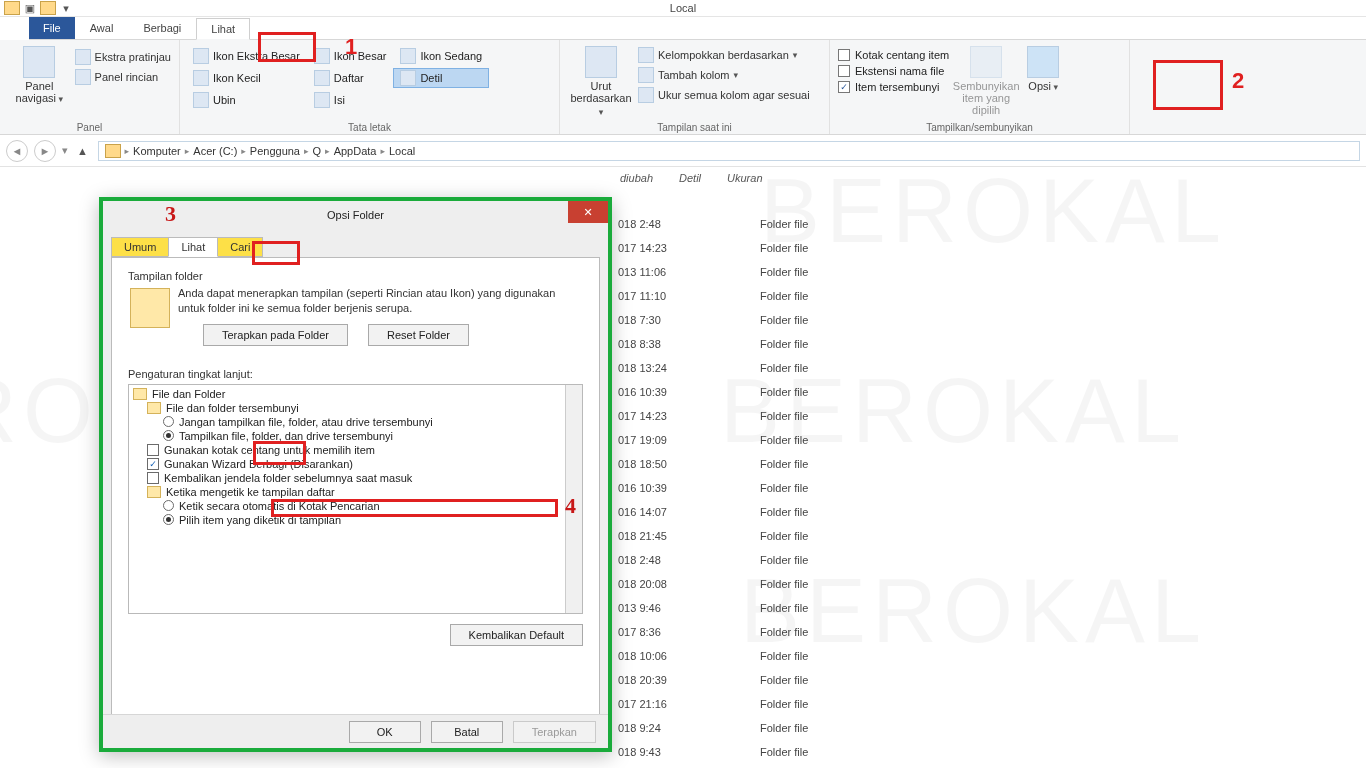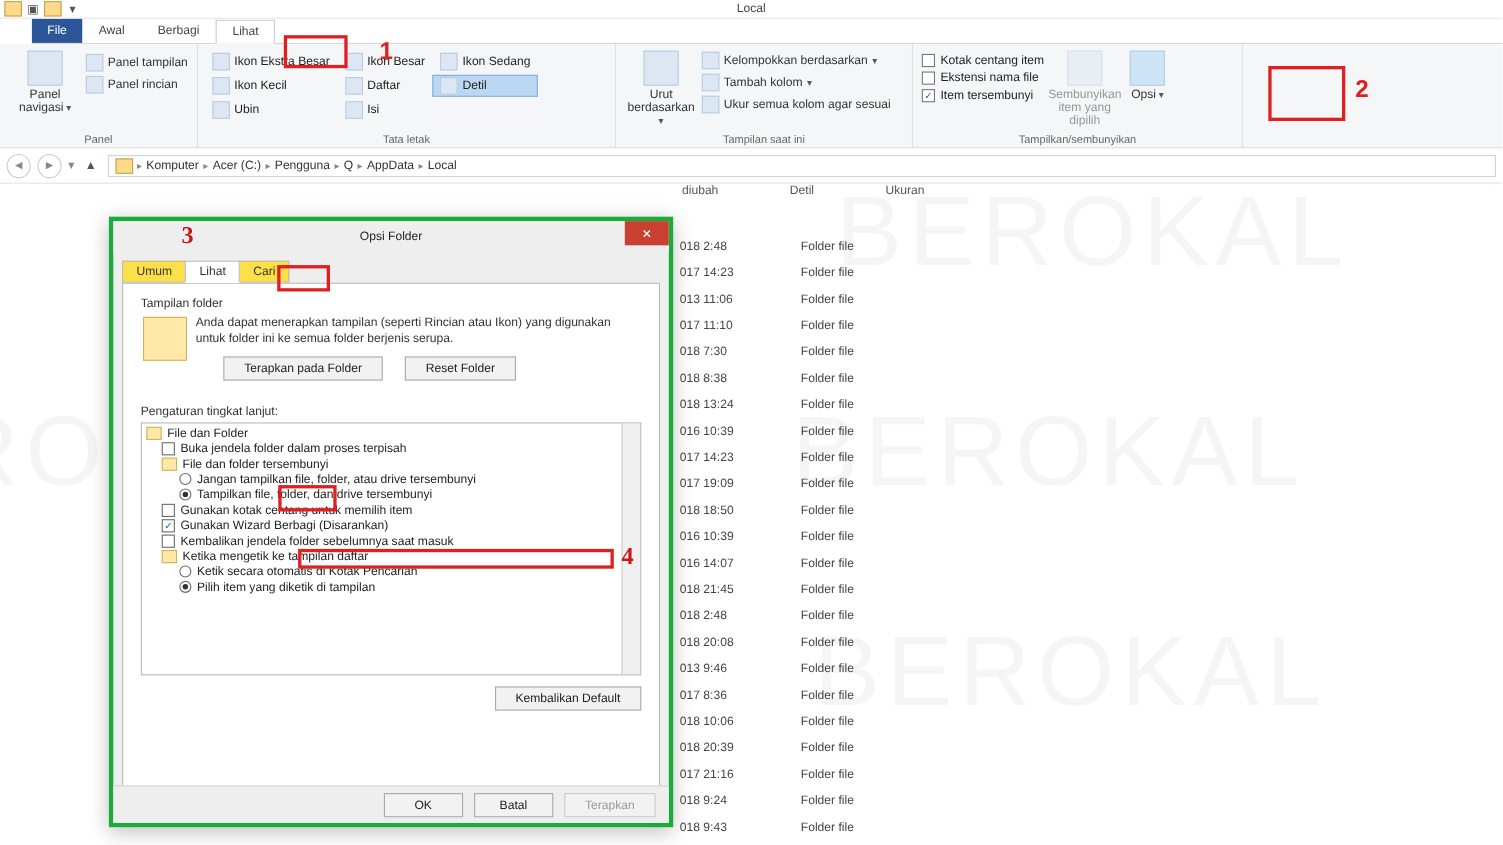--- a/index.html
+++ b/index.html
@@ -36,25 +36,25 @@
   
   .navbar { display: flex; align-items: center; height: 32px; padding: 0 6px; gap: 6px; background: #fff; border-bottom: 1px solid #e3e3e3; }
   .navbtn { width: 22px; height: 22px; border: 1px solid #ccc; border-radius: 50%; display: flex; align-items: center; justify-content: center; color: #888; }
   .upbtn { width: 18px; height: 18px; display: flex; align-items: center; justify-content: center; color: #555; }
   .address { display: flex; align-items: center; gap: 4px; border: 1px solid #c5d6e5; padding: 2px 6px; flex: 1; background: #fff; }
   .crumb { color: #333; }
   .crumb-sep { color: #888; font-size: 9px; }
   .foldericon { width: 16px; height: 14px; background: #ffd98a; border: 1px solid #c9a24a; }
 
   
-  .listheader { height: 22px; display: flex; align-items: flex-start; padding-left: 100px; color: #555; gap: 65px; }
+  .listheader { height: 22px; display: flex; align-items: center; padding-left: 100px; color: #555; gap: 26px; font-style: italic; }
 
   
   .filelist { position: absolute; left: 618px; top: 212px; }
-  .filelist .row { display: flex; align-items: center; height: 24px; gap: 40px; color: #444; }
+  .filelist .row { display: flex; align-items: center; height: 24px; gap: 72px; color: #444; }
   .filelist .row .date { width: 70px; text-align: left; }
   .filelist .row .type { width: 100px; text-align: left; }
 
   
   .dialog { position: absolute; left: 99px; top: 197px; width: 513px; height: 555px; background: #eeeeee; border: 4px solid #1aab3b; box-shadow: 0 4px 18px rgba(0,0,0,.25); }
   .dlg-title { height: 28px; display: flex; align-items: center; justify-content: center; position: relative; color: #222; background: #eeeeee; }
   .dlg-close { position: absolute; right: 0; top: 0; width: 40px; height: 22px; background: #c84031; color: #fff; display: flex; align-items: center; justify-content: center; font-size: 13px; }
   .dlg-tabs { display: flex; margin: 8px 8px 0 8px; }
   .dlg-tab { padding: 3px 12px; border: 1px solid #bbb; background: #fde047; color: #333; margin-right: -1px; }
   .dlg-tab.active { background: #fff; border-bottom-color: #fff; position: relative; z-index: 1; }
@@ -115,21 +115,21 @@
 <div class="ribbon">
 
   <div class="group" style="width:180px">
     <div class="bigbtn">
       <span class="glyph"></span>
       <span class="drop">Panel navigasi</span>
     </div>
     <div class="col" style="margin-top:4px">
       <div class="smallrow">
           <span class="glyph"></span>
-          <span>Panel tampilan</span>
+          <span>Ekstra pratinjau</span>
         </div>
       <div class="smallrow">
           <span class="glyph"></span>
           <span>Panel rincian</span>
         </div>
     </div>
     <div class="group-label">Panel</div>
   </div>
 
   <div class="group" style="width:380px">
@@ -372,24 +372,20 @@
       <button class="dlg-btn">Reset Folder</button>
     </div>
 
     <div style="margin-top:22px" class="section-title">Pengaturan tingkat lanjut:</div>
     <div class="dlg-list">
       <div class="tree-row">
           <span class="fglyph"></span>
           <span>File dan Folder</span>
         </div>
       <div class="tree-row pad1">
-          <span class="cb"></span>
-          <span>Buka jendela folder dalam proses terpisah</span>
-        </div>
-      <div class="tree-row pad1">
           <span class="fglyph"></span>
           <span>File dan folder tersembunyi</span>
         </div>
       <div class="tree-row pad2">
           <span class="rb"></span>
           <span>Jangan tampilkan file, folder, atau drive tersembunyi</span>
         </div>
       <div class="tree-row pad2">
           <span class="rb sel"></span>
           <span>Tampilkan file, folder, dan drive tersembunyi</span>

